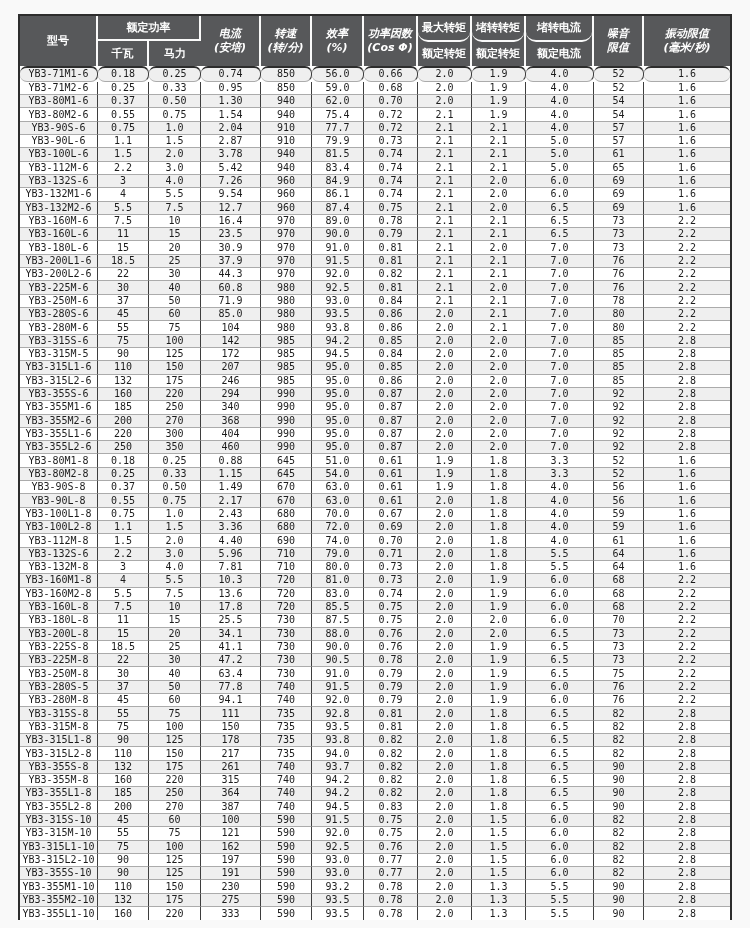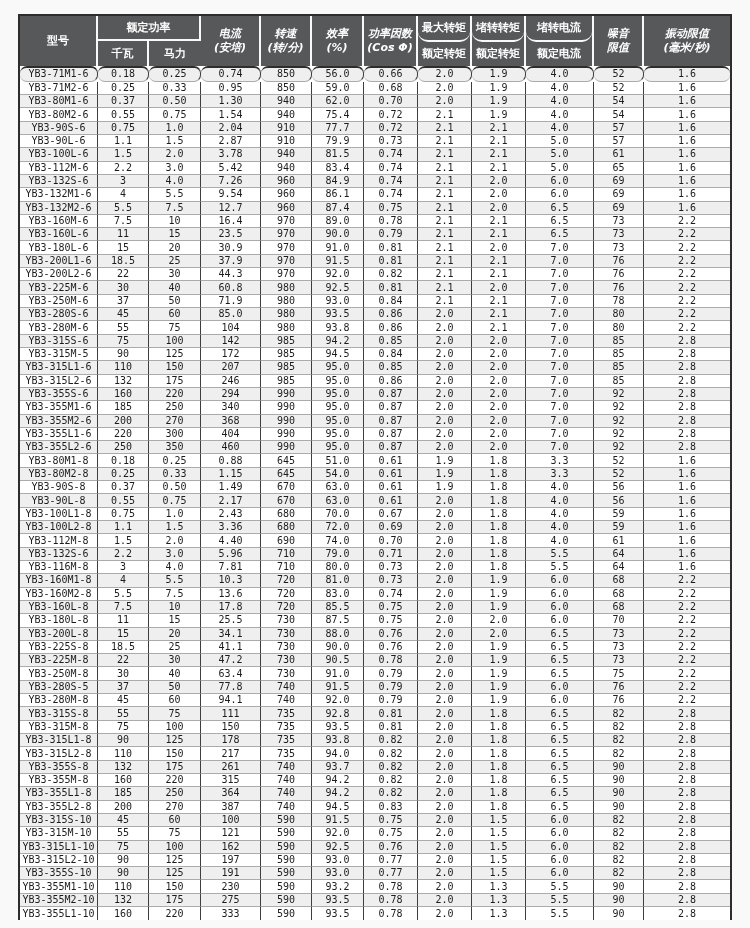--- a/index.html
+++ b/index.html
@@ -667,21 +667,21 @@
           <td>710</td>
           <td>79.0</td>
           <td>0.71</td>
           <td>2.0</td>
           <td>1.8</td>
           <td>5.5</td>
           <td>64</td>
           <td>1.6</td>
         </tr>
         <tr>
-          <td>YB3-116M-8</td>
+          <td>YB3-132M-8</td>
           <td>3</td>
           <td>4.0</td>
           <td>7.81</td>
           <td>710</td>
           <td>80.0</td>
           <td>0.73</td>
           <td>2.0</td>
           <td>1.8</td>
           <td>5.5</td>
           <td>64</td>

